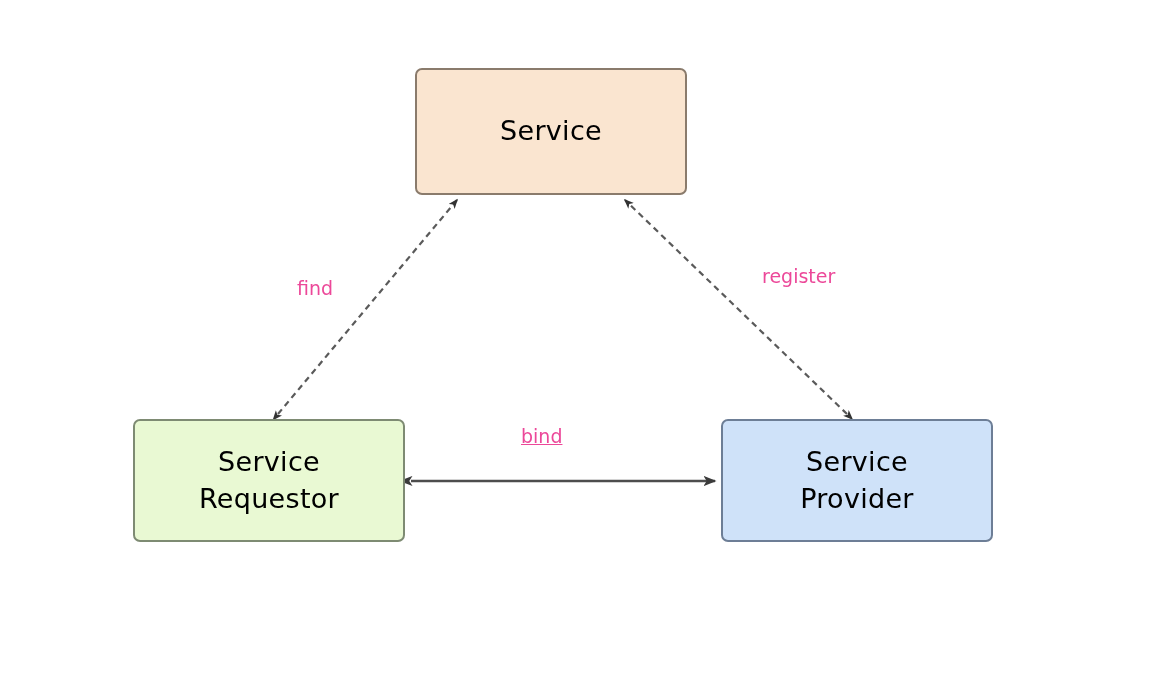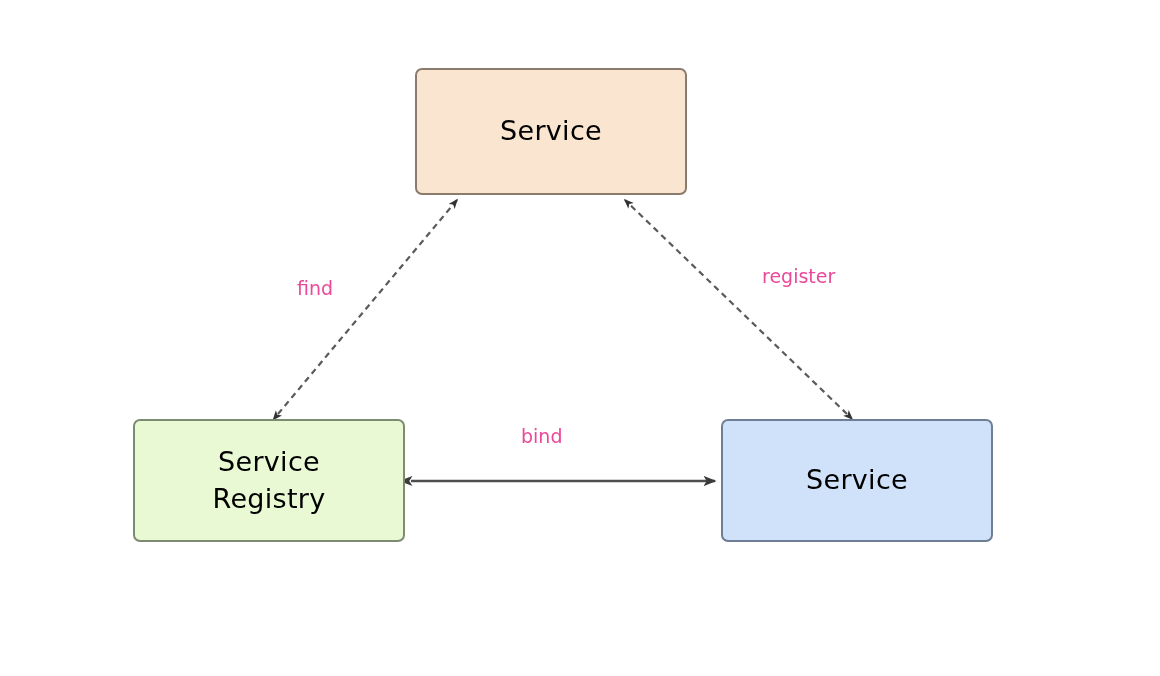--- a/index.html
+++ b/index.html
@@ -86,20 +86,21 @@
     left: 292px;
     top: 276px;
   }
   #edge-label-register {
     left: 757px;
     top: 264px;
   }
   #edge-label-bind {
     left: 516px;
     top: 424px;
+    text-decoration: underline;
   }
 </style>
 </head>
 <body>
 
 <div id="diagram-canvas">
 
   <svg id="edge-layer" viewBox="0 0 1160 676" width="1160" height="676" xmlns="http://www.w3.org/2000/svg">
     <defs>
       <marker id="arrow-dashed-end" markerWidth="10" markerHeight="10" refX="8.5" refY="4" orient="auto" markerUnits="userSpaceOnUse">
@@ -122,25 +123,26 @@
 
     <line x1="411" y1="481" x2="715" y2="481" stroke="#4d4d4d" stroke-width="2.6" marker-start="url(#arrow-solid-start)" marker-end="url(#arrow-solid-end)"></line>
   </svg>
 
   <div class="node" id="node-service-registry">
     <div class="node-label">Service</div>
   </div>
 
   <div class="node" id="node-service-requestor">
     <div class="node-label">Service</div>
-    <div class="node-label">Registry</div>
+    <div class="node-label">Requestor</div>
   </div>
 
   <div class="node" id="node-service-provider">
     <div class="node-label">Service</div>
+    <div class="node-label">Provider</div>
   </div>
 
   <div class="edge-label" id="edge-label-find">find</div>
 
   <div class="edge-label" id="edge-label-register">register</div>
 
   <div class="edge-label" id="edge-label-bind">bind</div>
 
 </div>
 

